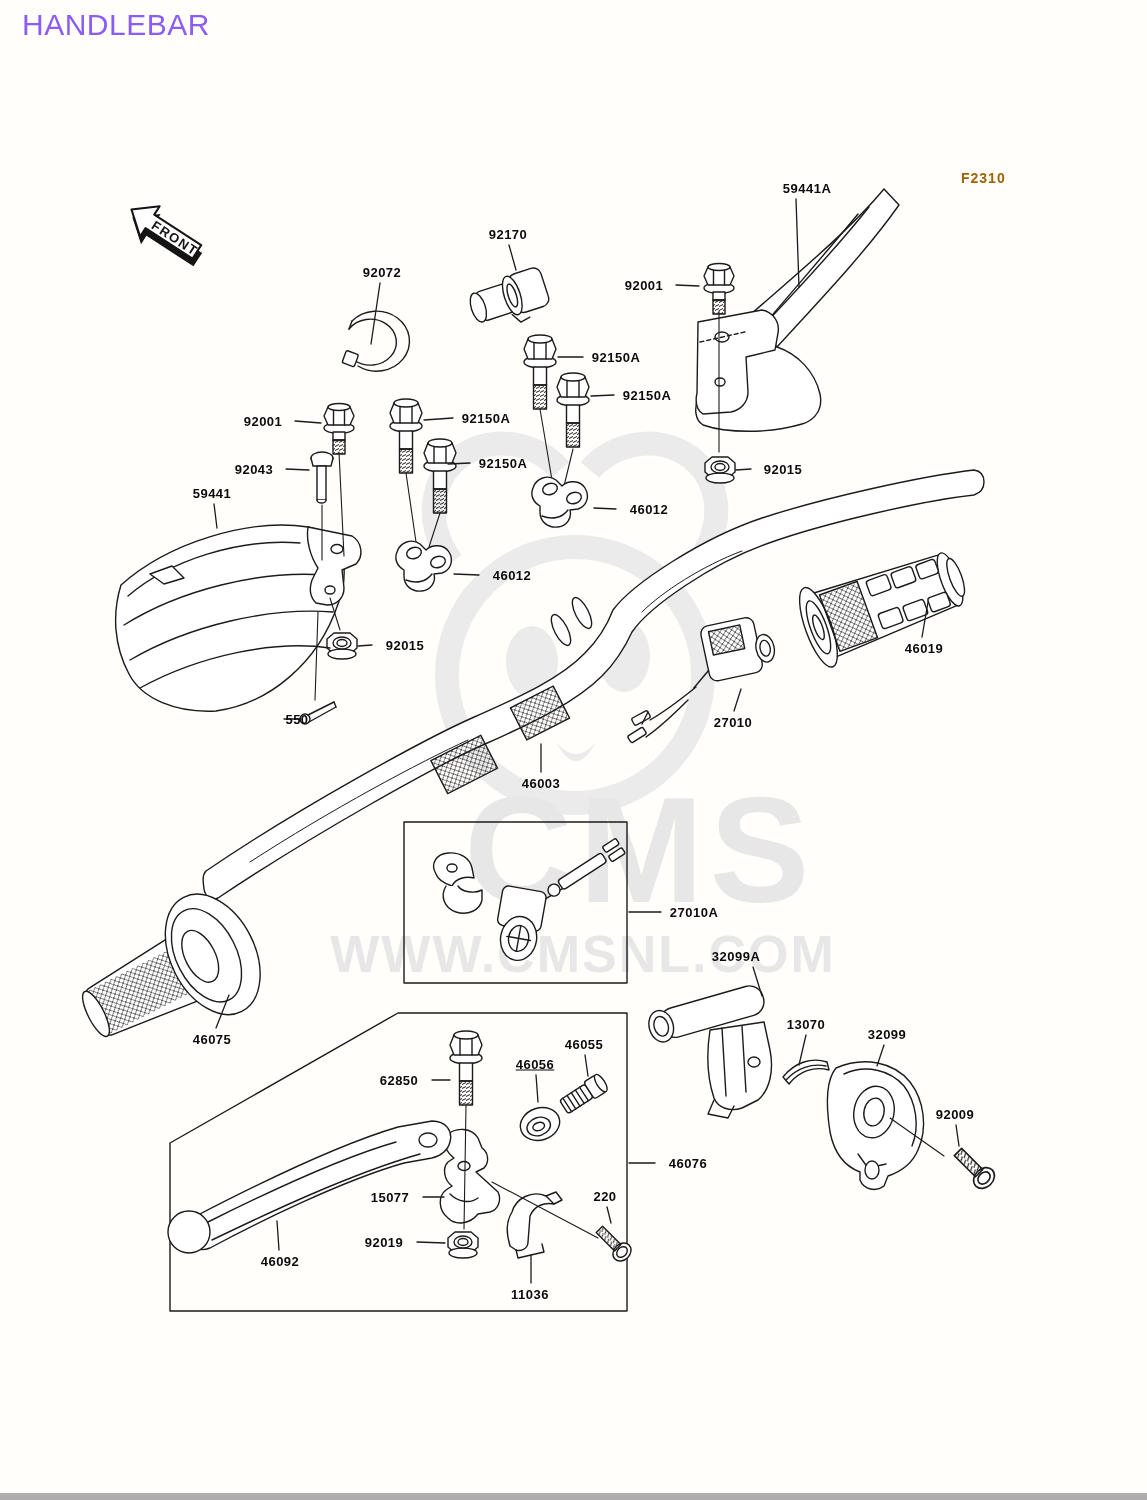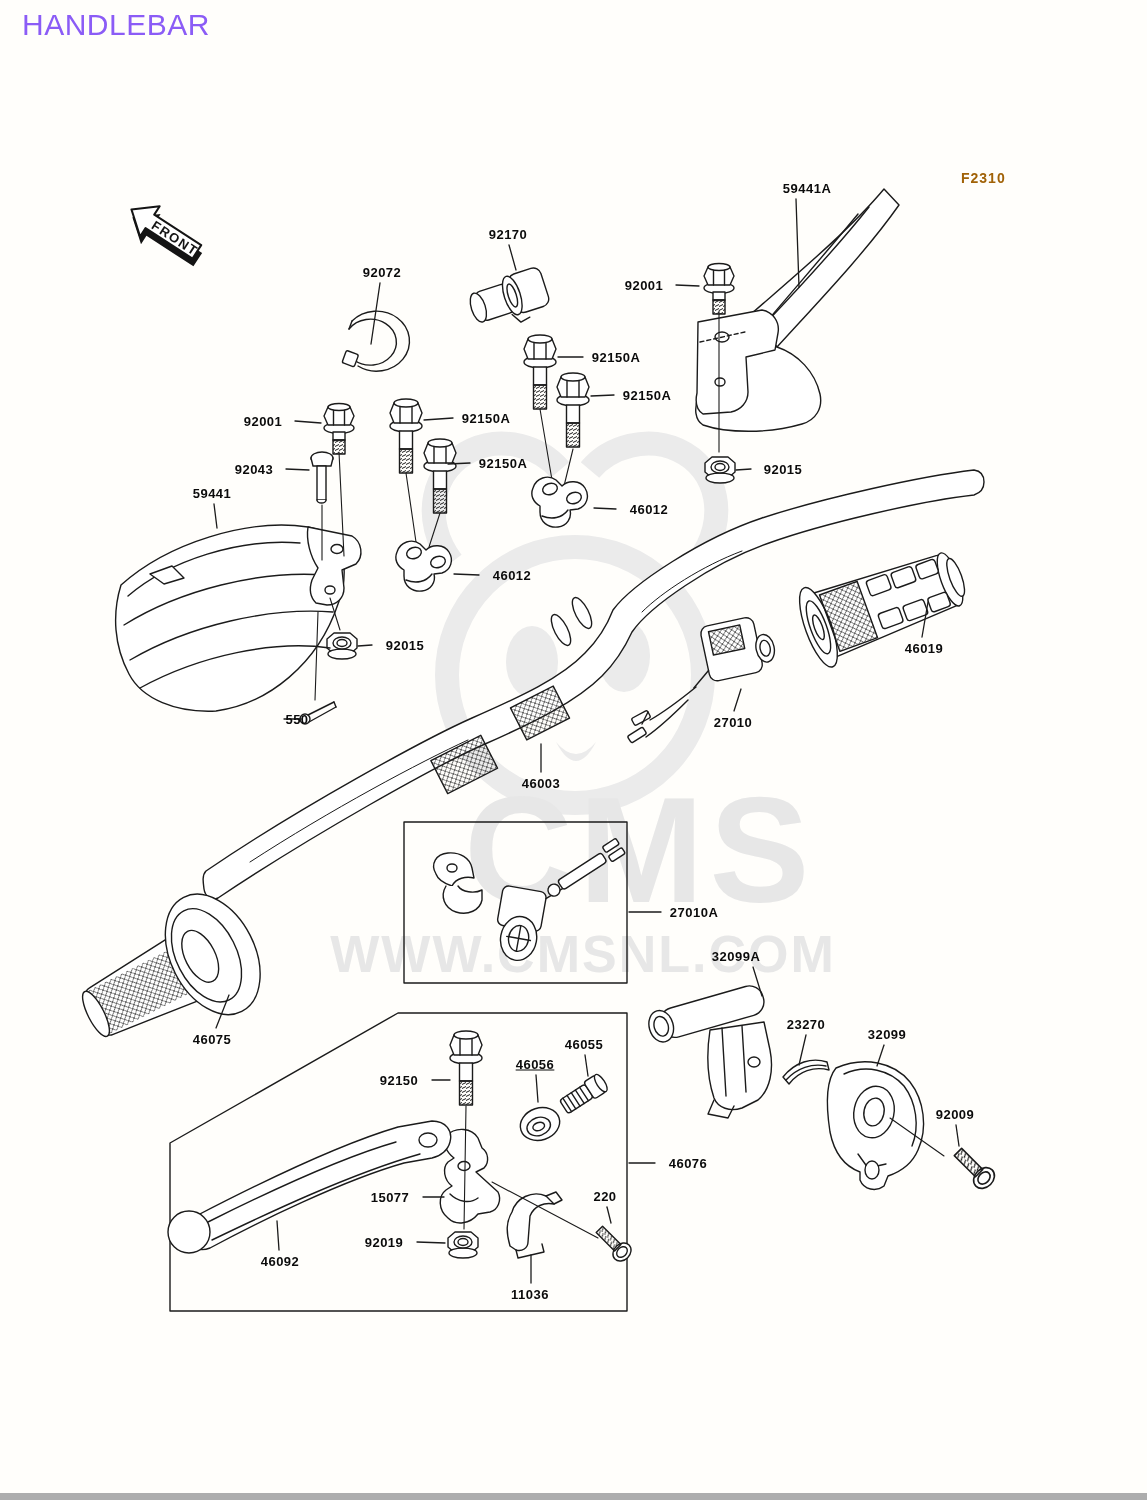--- a/index.html
+++ b/index.html
@@ -383,24 +383,24 @@
       <div class="part-label" style="left: 783px; top: 469px;">92015</div>
       <div class="part-label" style="left: 649px; top: 509px;">46012</div>
       <div class="part-label" style="left: 512px; top: 575px;">46012</div>
       <div class="part-label" style="left: 405px; top: 645px;">92015</div>
       <div class="part-label" style="left: 924px; top: 648px;">46019</div>
       <div class="part-label" style="left: 733px; top: 722px;">27010</div>
       <div class="part-label" style="left: 263px; top: 719px; margin-left: 34px;">550</div>
       <div class="part-label" style="left: 541px; top: 783px;">46003</div>
       <div class="part-label" style="left: 694px; top: 912px;">27010A</div>
       <div class="part-label" style="left: 736px; top: 956px;">32099A</div>
-      <div class="part-label" style="left: 806px; top: 1024px;">23270</div>
+      <div class="part-label" style="left: 806px; top: 1024px;">13070</div>
       <div class="part-label" style="left: 887px; top: 1034px;">32099</div>
       <div class="part-label" style="left: 212px; top: 1039px;">46075</div>
-      <div class="part-label" style="left: 399px; top: 1080px;">92150</div>
+      <div class="part-label" style="left: 399px; top: 1080px;">62850</div>
       <div class="part-label" style="left: 535px; top: 1064px; text-decoration: underline;">46056</div>
       <div class="part-label" style="left: 584px; top: 1044px;">46055</div>
       <div class="part-label" style="left: 955px; top: 1114px;">92009</div>
       <div class="part-label" style="left: 688px; top: 1163px;">46076</div>
       <div class="part-label" style="left: 390px; top: 1197px;">15077</div>
       <div class="part-label" style="left: 384px; top: 1242px;">92019</div>
       <div class="part-label" style="left: 605px; top: 1196px;">220</div>
       <div class="part-label" style="left: 530px; top: 1294px;">11036</div>
       <div class="part-label" style="left: 280px; top: 1261px;">46092</div>
     </div>

